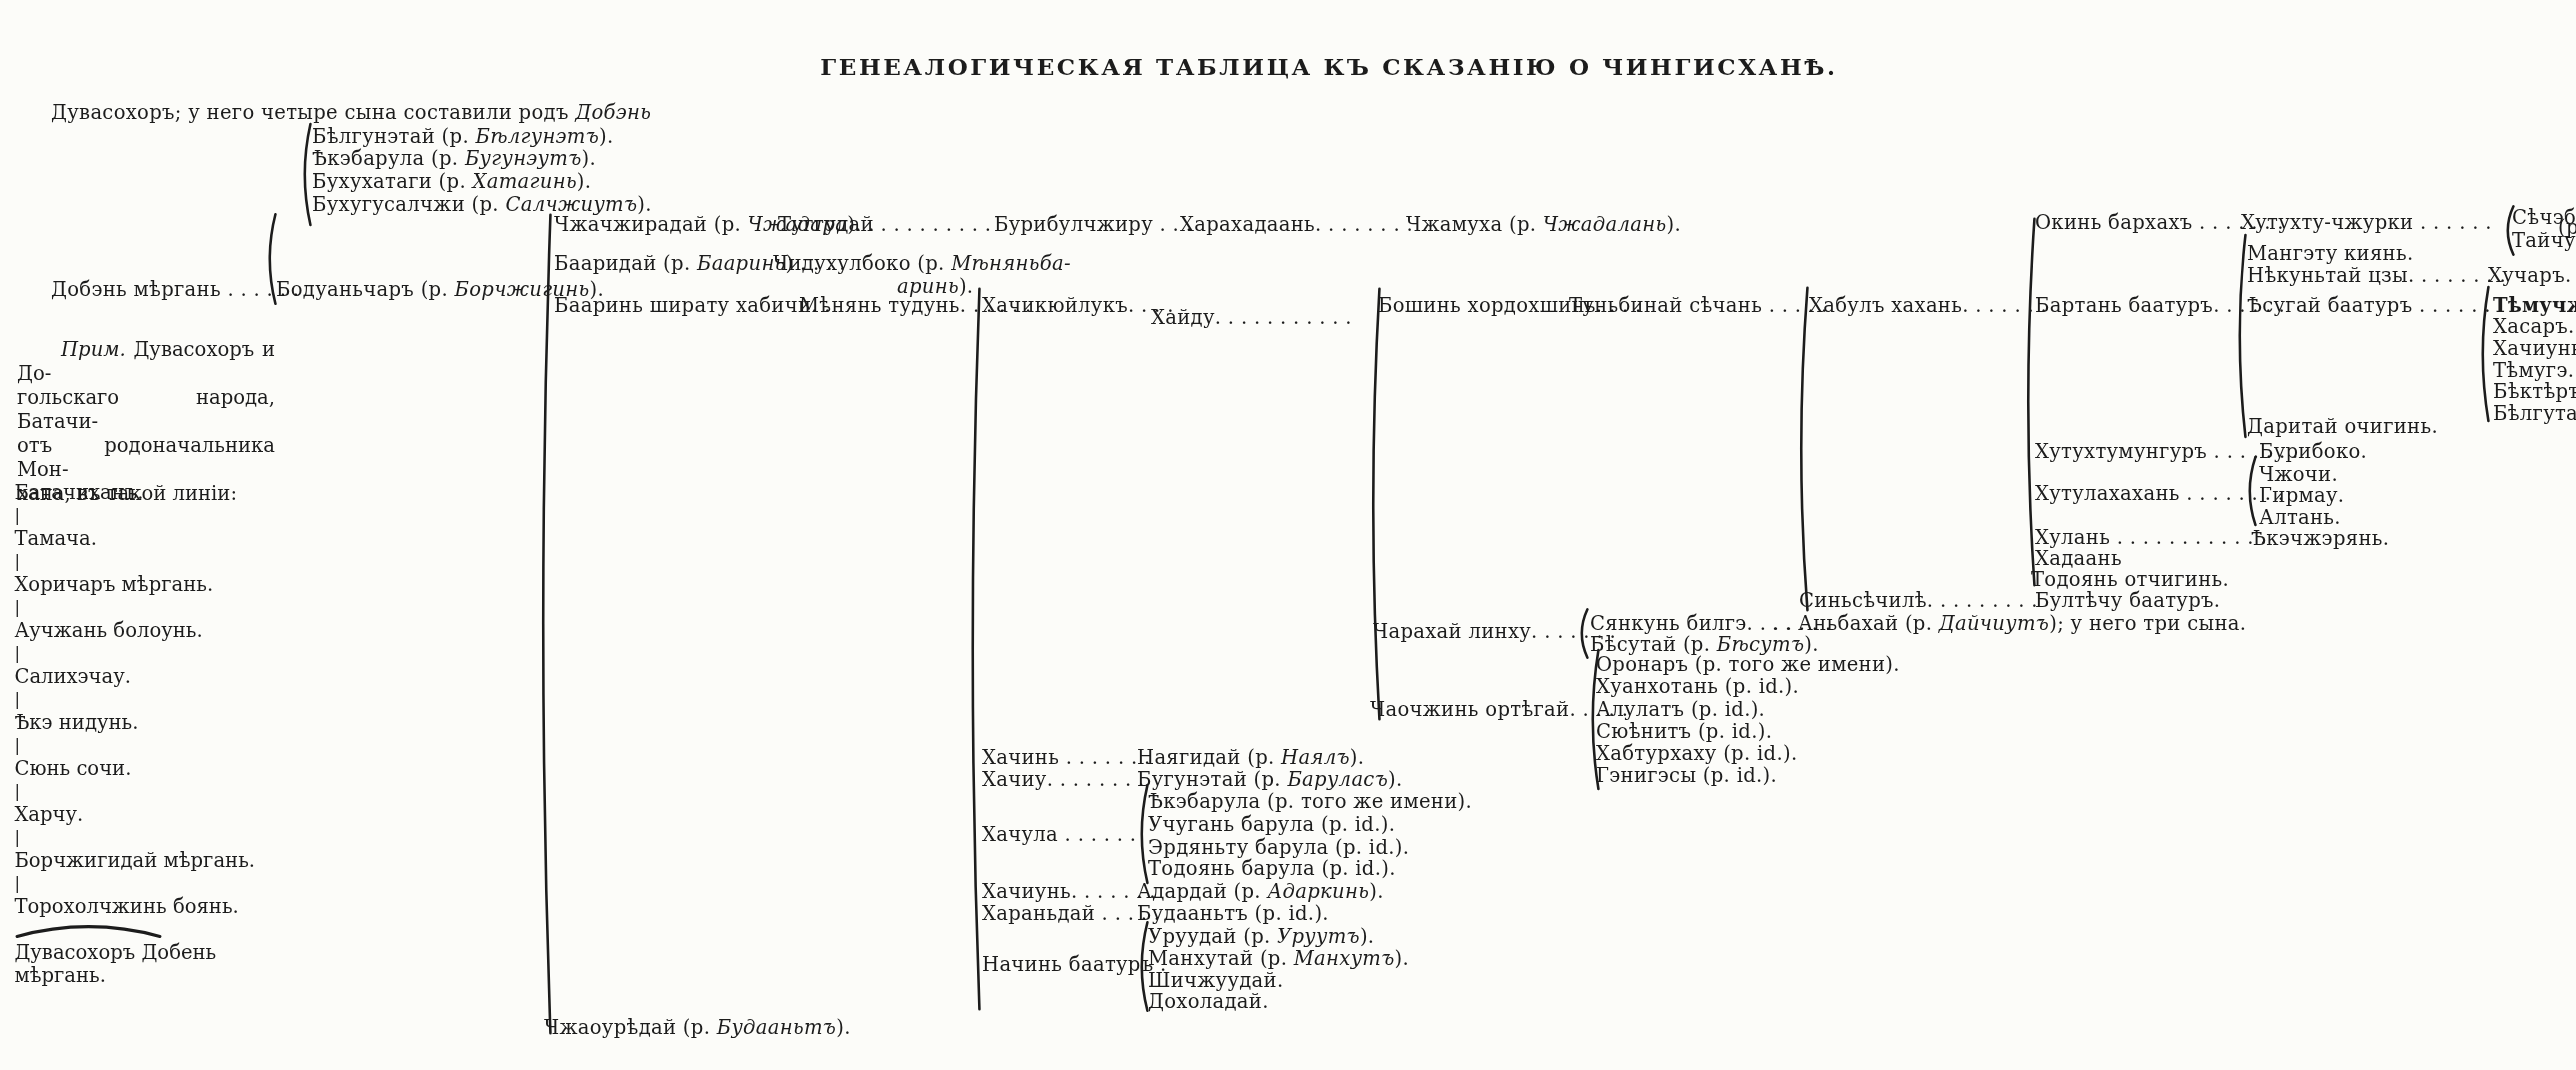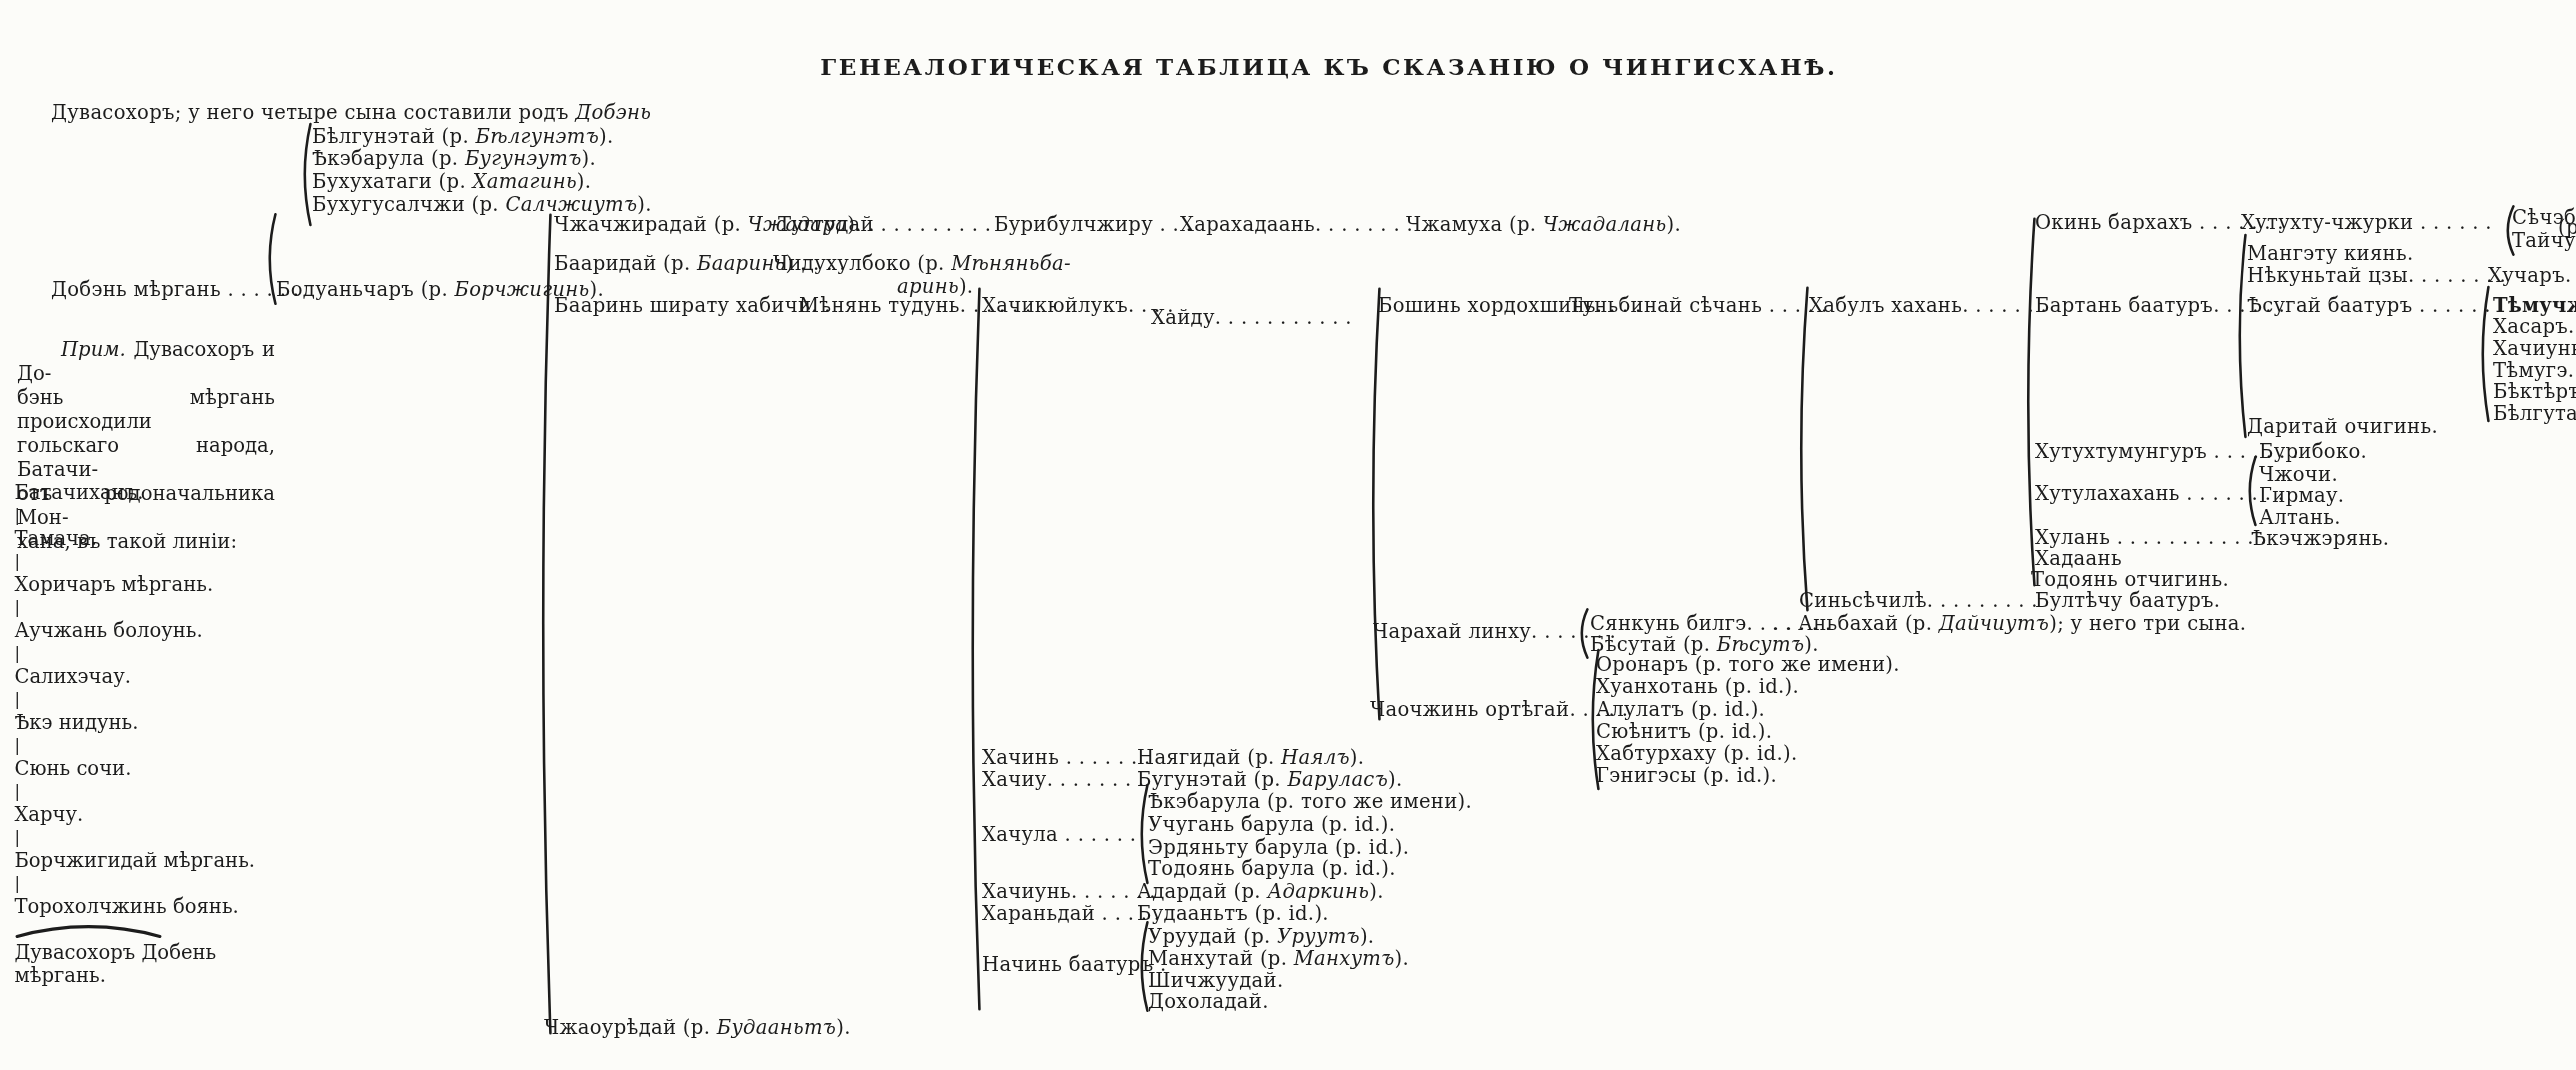--- a/index.html
+++ b/index.html
@@ -45,21 +45,20 @@
   <div class="n" style="left:312px;top:193px"><span>Бухугусалчжи (р. </span><em>Салчжиутъ</em><span>).</span></div>
 
   <div class="n" style="left:51px;top:278px">Добэнь мѣргань . . . . . .</div>
   <svg class="paren" style="left:260px;top:212px" width="17.5" height="94" viewBox="0 0 34 182">
       <path d="M30 4 Q8 91 30 178"></path>
     </svg>
   <div class="n" style="left:276px;top:278px"><span>Бодуаньчаръ (р. </span><em>Борчжигинь</em><span>).</span></div>
 
   <div class="note">
     <div class="jl"><span class="ind"></span><em>Прим.</em> <span>Дувасохоръ и До-</span></div>
-    <div class="jl">бэнь мѣргань происходили</div>
     <div class="jl">гольскаго народа, Батачи-</div>
     <div class="jl">отъ родоначальника Мон-</div>
     <div>хана, въ такой линіи:</div>
   </div>
 
   <div class="chain">
     <div>Батачиханъ.</div>
     <div class="tick">|</div>
     <div>Тамача.</div>
     <div class="tick">|</div>

